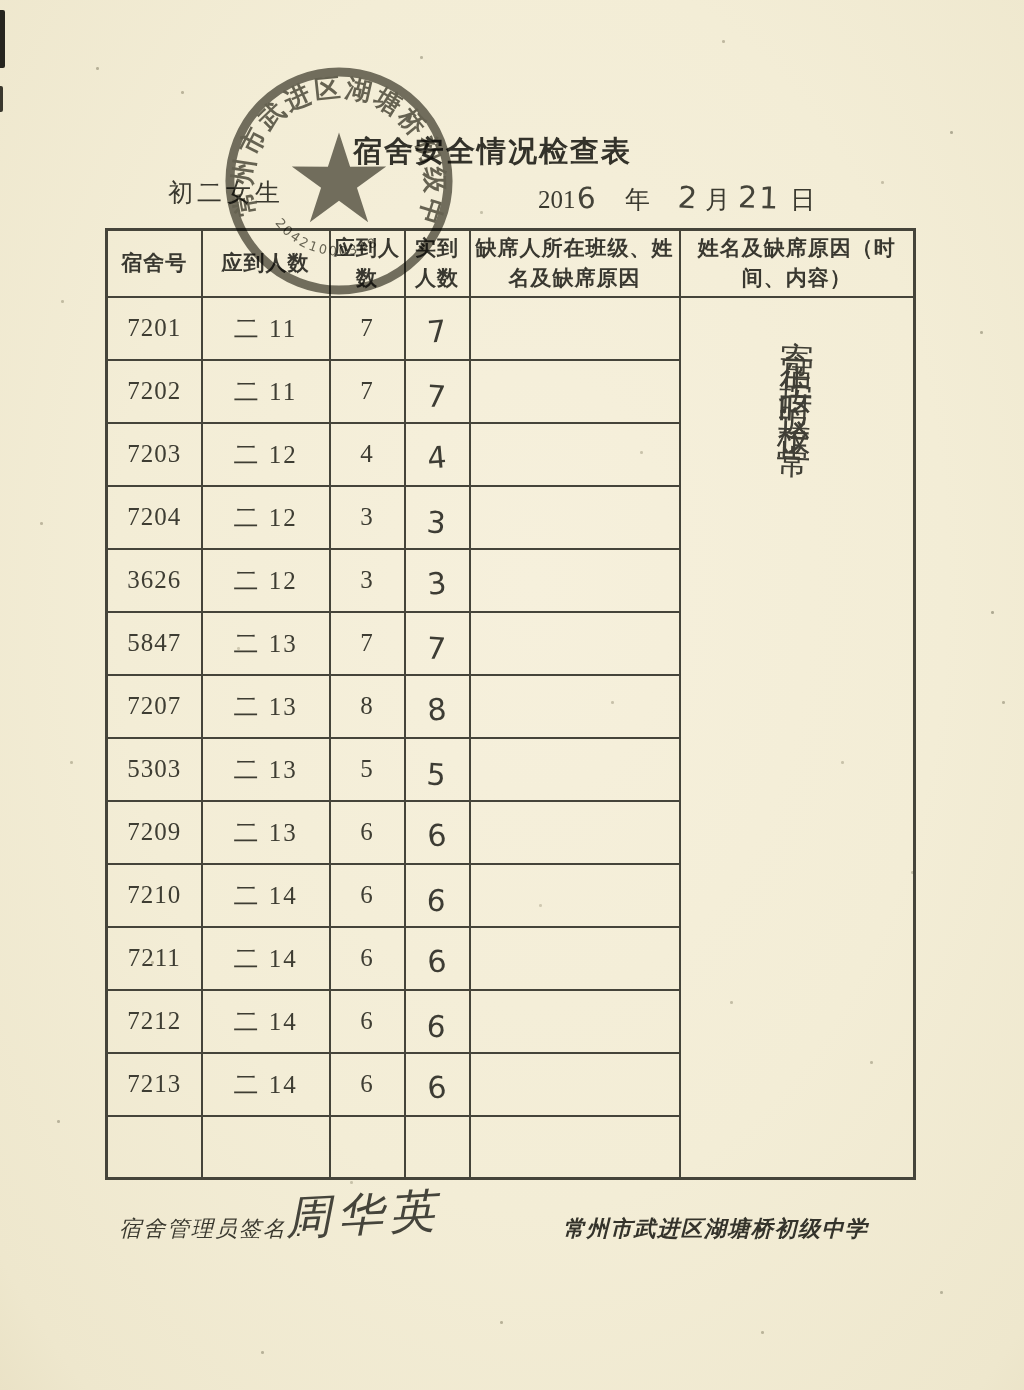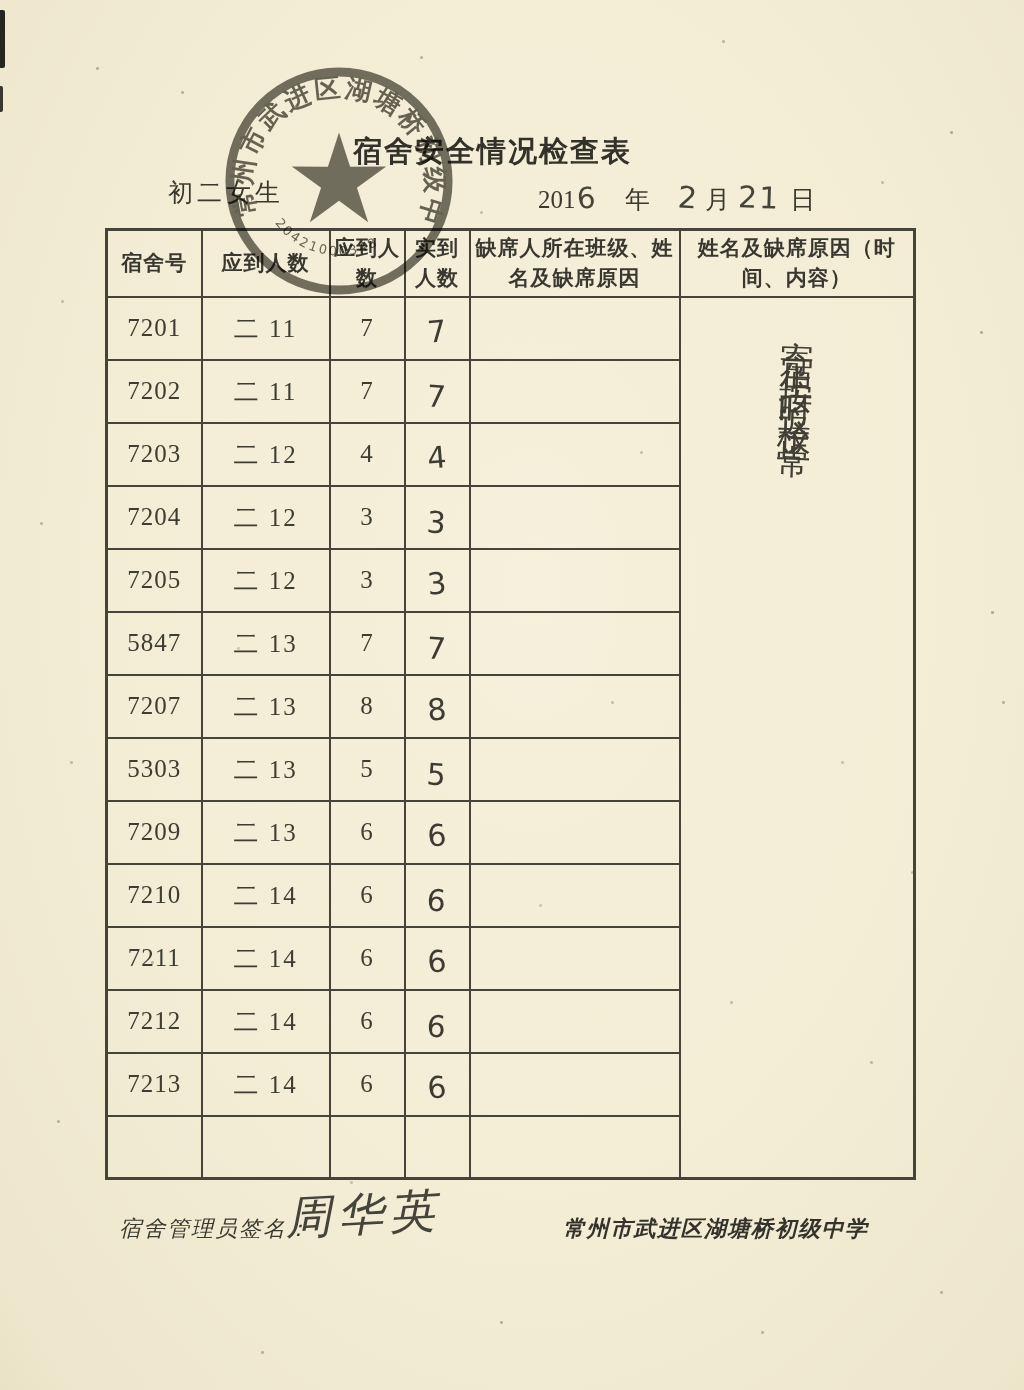--- a/index.html
+++ b/index.html
@@ -191,21 +191,21 @@
         <td class="c-abs"></td>
       </tr>
       <tr>
         <td class="c-room">7204</td>
         <td class="c-cls">二 12</td>
         <td class="c-exp">3</td>
         <td class="c-act"><span class="hw-num">3</span></td>
         <td class="c-abs"></td>
       </tr>
       <tr>
-        <td class="c-room">7205</td>
+        <td class="c-room">3626</td>
         <td class="c-cls">二 12</td>
         <td class="c-exp">3</td>
         <td class="c-act"><span class="hw-num">3</span></td>
         <td class="c-abs"></td>
       </tr>
       <tr>
         <td class="c-room">5847</td>
         <td class="c-cls">二 13</td>
         <td class="c-exp">7</td>
         <td class="c-act"><span class="hw-num">7</span></td>

